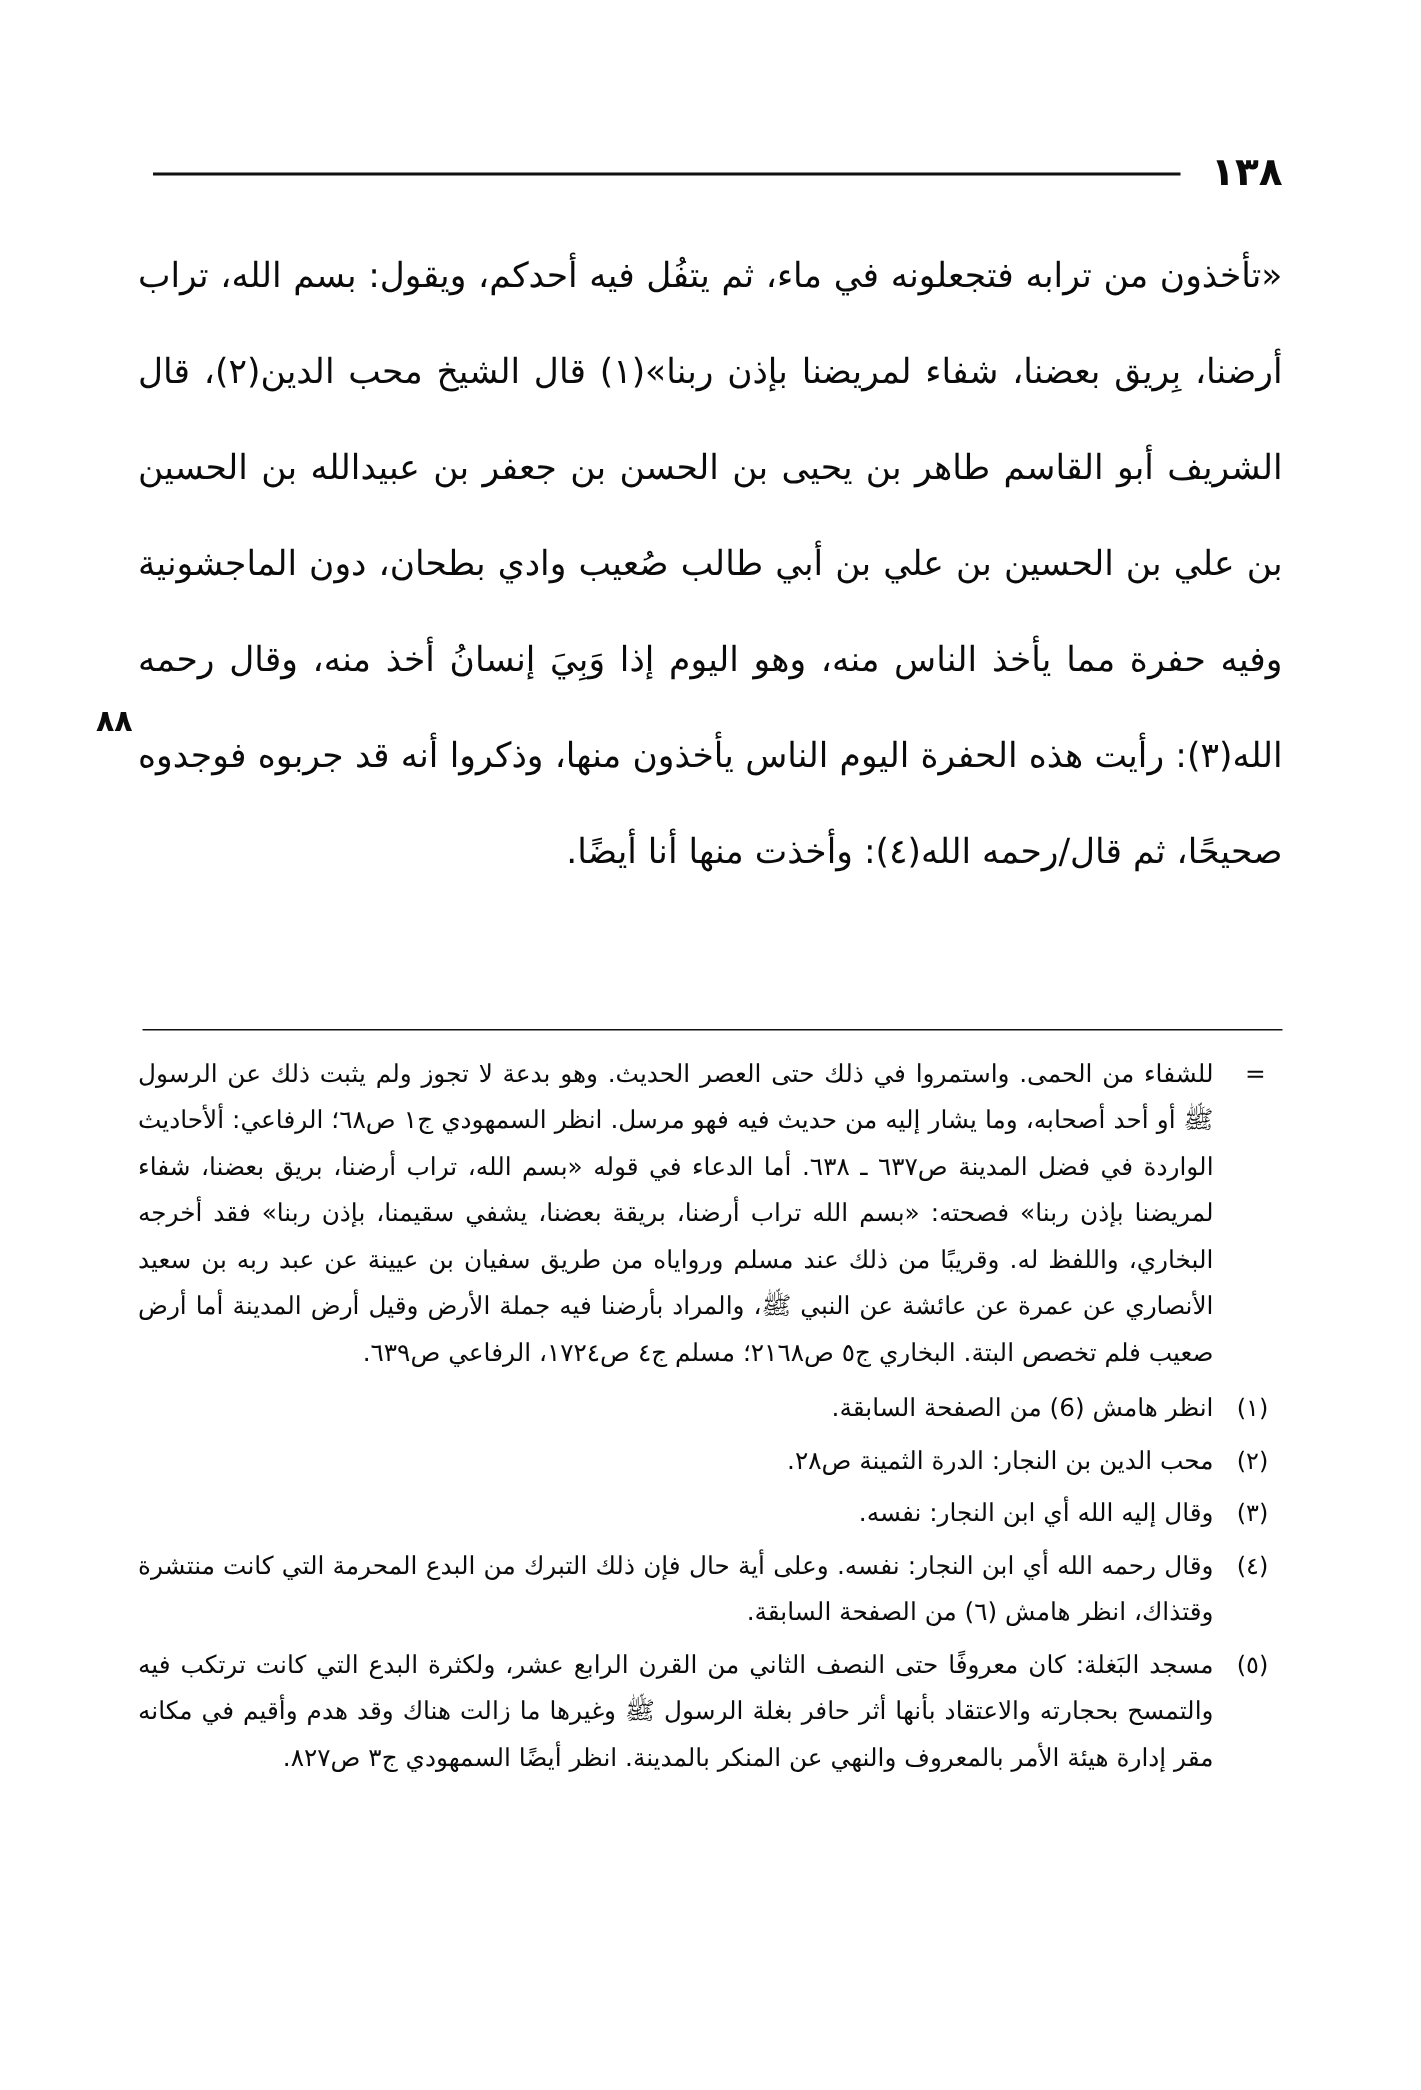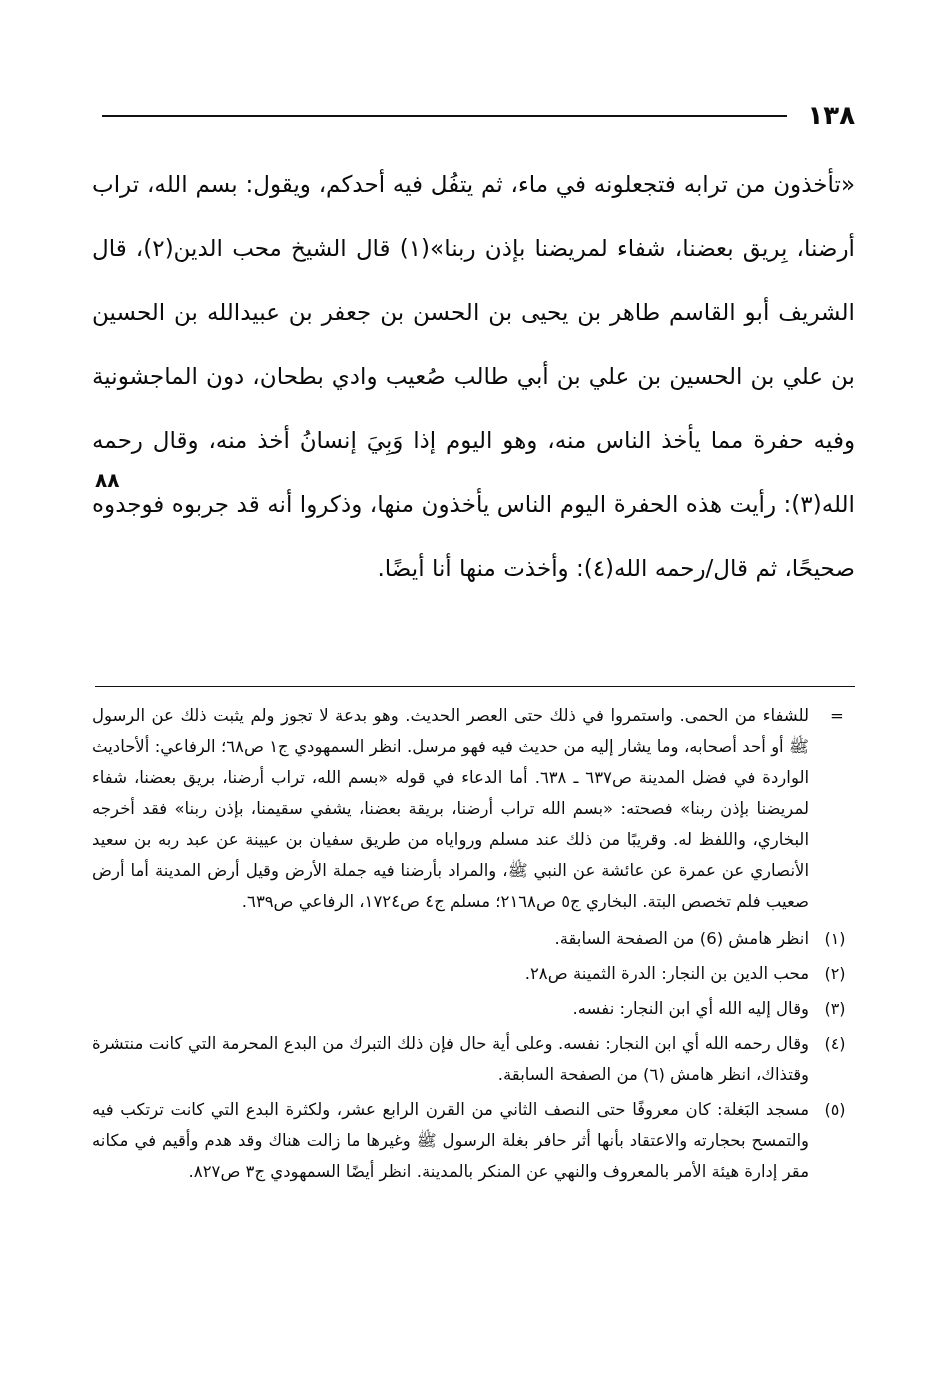--- a/index.html
+++ b/index.html
@@ -80,21 +80,20 @@
     text-indent: 26px;
   }
 
   
   .margin-number {
     position: absolute;
     left: 64px;
     top: 468px;
     font-size: 20px;
     font-weight: bold;
-    margin-left: 31px;
   }
 
   
   .fn-rule {
     position: absolute;
     top: 686px;
     right: 92px;
     width: 760px;
     border-top: 1.6px solid #111;
   }

